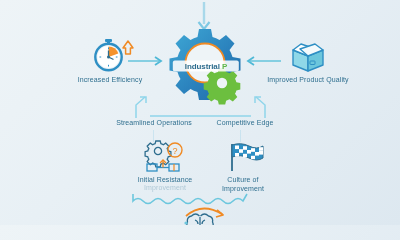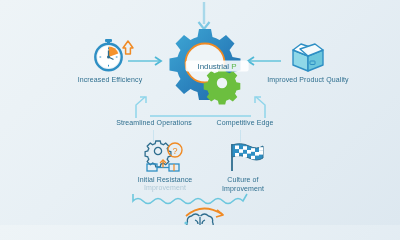--- a/index.html
+++ b/index.html
@@ -15,23 +15,22 @@
     color:#2f6f8f;font-size:7px;line-height:8.5px;text-align:center;
     letter-spacing:.1px;white-space:nowrap;
   }
   .lbl.faded{opacity:.30;margin-top:-1px;}
   .connector{position:absolute;}
   .vline{position:absolute;background:#a8d8ea;width:1.3px;}
   .core-text{
     position:absolute;left:50%;top:50%;transform:translate(-50%,-50%);
     background:rgba(255,255,255,.88);
     border-radius:2px;padding:1px 12px;
-    font-size:8px;color:#2e6d8e;font-weight:normal;white-space:nowrap;
+    font-size:8px;color:#2e6d8e;font-weight:bold;white-space:nowrap;
     letter-spacing:-.1px;
-    margin-left:11px;
   }
   .core-text .grn{color:#5cb84b;}
   svg{display:block;overflow:visible;}
 </style>
 </head>
 <body>
 
 <div id="stage">
 
   <div class="connector" style="left:196px;top:2px;">

